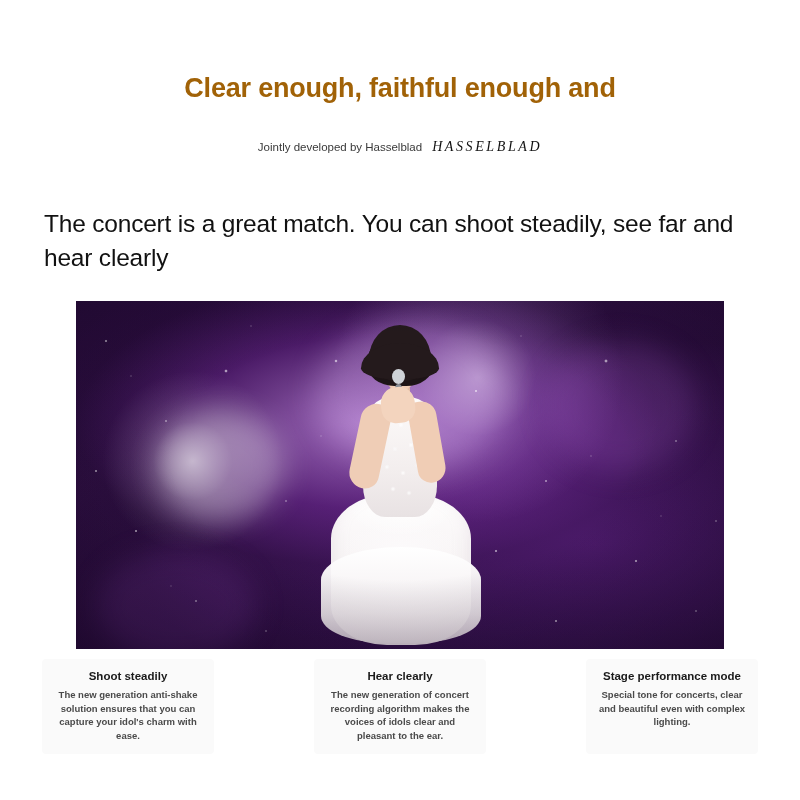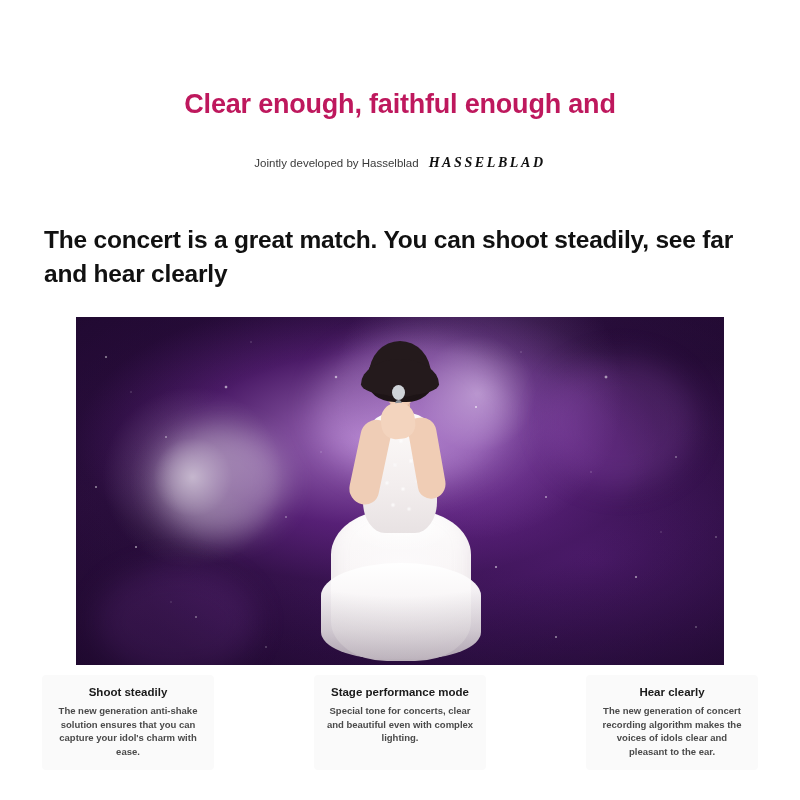--- a/index.html
+++ b/index.html
@@ -24,22 +24,22 @@
   
   .hero {
     padding-top: 72px;
     text-align: center;
   }
   .hero-title {
     font-size: 27px;
     font-weight: bold;
     line-height: 1.22;
     letter-spacing: -0.2px;
-    color: #be185d;
-    margin: 16px auto;
+    color: #a16207;
+    margin: 0 auto;
     max-width: 560px;
   }
   .hero-title .line2 {
     display: block;
   }
 
   .hero-sub {
     margin-top: 34px;
     display: flex;
     align-items: center;
@@ -47,32 +47,32 @@
     gap: 10px;
   }
   .hero-sub-text {
     font-size: 11.5px;
     color: #3a3a3a;
     font-weight: normal;
   }
   .hero-brand {
     font-family: "Liberation Serif", serif;
     font-style: italic;
-    font-weight: bold;
+    font-weight: normal;
     font-size: 14px;
     letter-spacing: 2.6px;
     color: #111111;
   }
 
   
   .section-heading {
     margin: 52px 0 0 44px;
     width: 716px;
     font-size: 24.5px;
-    font-weight: bold;
+    font-weight: normal;
     line-height: 1.38;
     color: #111111;
     letter-spacing: -0.2px;
   }
 
   
   .stage-wrap {
     margin: 26px auto 0 auto;
     width: 648px;
     height: 348px;
@@ -348,24 +348,24 @@
 
   <div class="features">
 
     <div class="feature-card">
       <div class="feature-title">Shoot steadily</div>
       <div class="feature-desc">The new generation anti-shake solution ensures that you can capture your idol's charm with ease.</div>
     </div>
 
 
     <div class="feature-card">
+      <div class="feature-title">Hear clearly</div>
+      <div class="feature-desc">The new generation of concert recording algorithm makes the voices of idols clear and pleasant to the ear.</div>
+    </div>
+
+    <div class="feature-card">
       <div class="feature-title">Stage performance mode</div>
       <div class="feature-desc">Special tone for concerts, clear and beautiful even with complex lighting.</div>
     </div>
 
-    <div class="feature-card">
-      <div class="feature-title">Hear clearly</div>
-      <div class="feature-desc">The new generation of concert recording algorithm makes the voices of idols clear and pleasant to the ear.</div>
-    </div>
-
   </div>
 
 </div>
 
 </body></html>

